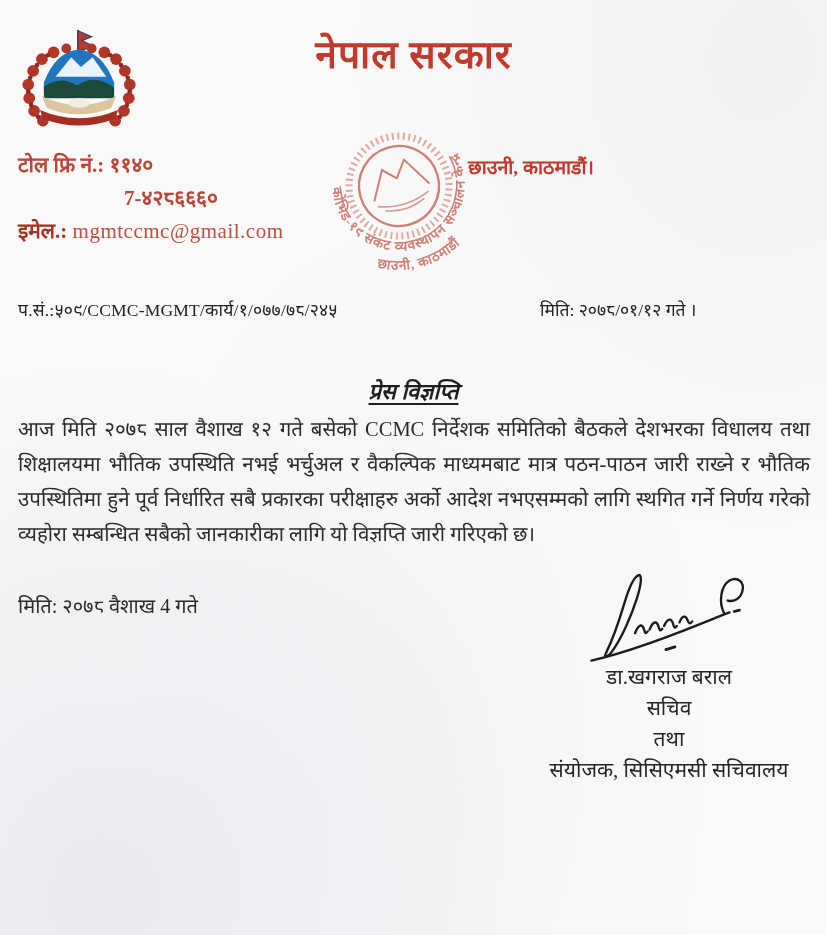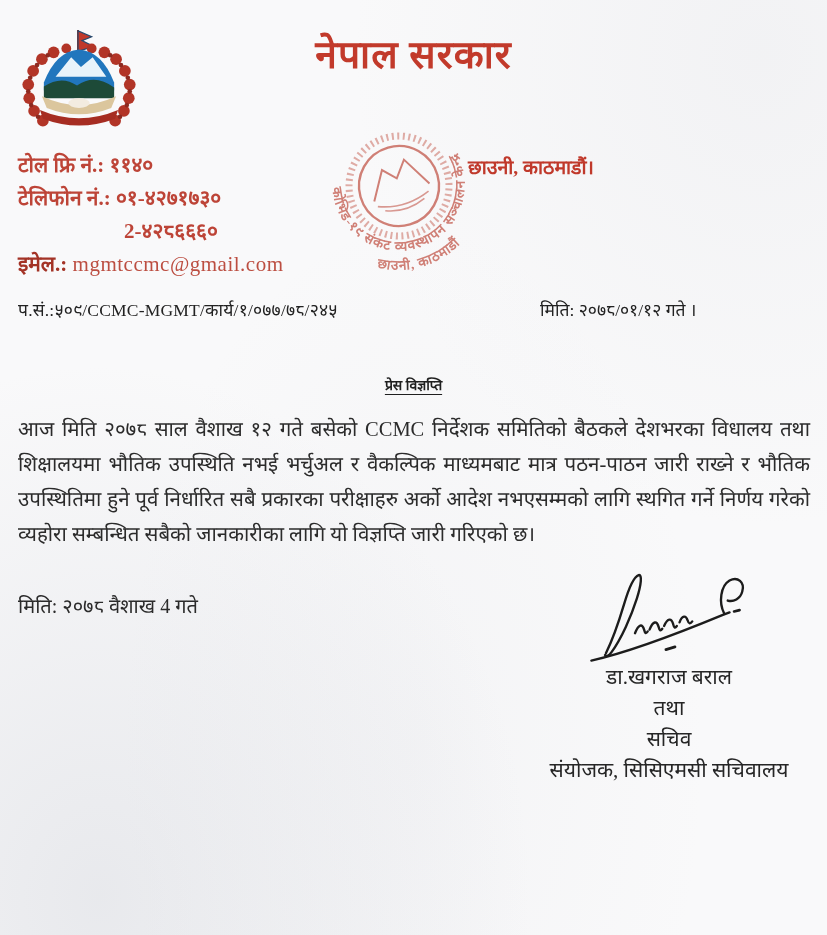--- a/index.html
+++ b/index.html
@@ -45,22 +45,22 @@
     font-size:19.5px;line-height:35px;font-weight:700;
     color:#c0392b;
   }
   
   .refrow{position:absolute;left:0;top:297px;width:100%;font-size:17.5px;color:#222;}
   .refno{position:absolute;left:18px;top:0;letter-spacing:.2px;}
   .refdate{position:absolute;left:540px;top:0;}
   
   .pr-heading{
     position:absolute;left:0;top:375px;width:100%;
-    text-align:center;font-size:14px;font-weight:700;color:#1f1f1f;
-    text-decoration:underline;text-underline-offset:4px;
+    text-align:center;font-size:22px;font-weight:700;color:#1f1f1f;
+    text-decoration:underline;text-underline-offset:4px;font-style:italic;
   }
   .body-par{
     position:absolute;left:18px;top:412px;width:792px;margin:0;
     font-size:20.5px;line-height:35px;text-align:justify;color:#2b2b2b;
   }
   .date-line{position:absolute;left:18px;top:592px;font-size:20px;color:#2b2b2b;}
   
   .signature{position:absolute;left:576px;top:566px;}
   .sig-block{
     position:absolute;left:518px;top:662px;width:302px;
@@ -124,25 +124,21 @@
     <path d="M20,86 Q60,103 100,86 L97,95 Q60,109 23,95 Z" fill="#a62d22"></path>
   </svg>
 
   <h1 class="gov-title">नेपाल सरकार</h1>
 
   <div class="contact">
     <div>
       <span>टोल फ्रि नं.:</span>
       <span>११४०</span>
     </div>
-    <div>
-      <span>टेलिफोन नं.:</span>
-      <span>०१-४२७१७३०</span>
-    </div>
-    <div class="phone2">2-४२८६६६०</div>
+    <div class="phone2">7-४२८६६६०</div>
     <div>
       <span class="email-label">इमेल.:</span>
       <span class="email-value">mgmtccmc@gmail.com</span>
     </div>
   </div>
 
   <svg class="stamp" width="192" height="192" viewBox="-96 -96 192 192" aria-hidden="true">
     <defs>
       <path id="arcOuter" d="M -62,-24 A 66,66 0 1 0 62,-24"></path>
       <path id="arcLower" d="M -78,34 A 86,86 0 0 0 78,34"></path>
@@ -181,18 +177,18 @@
       <path d="M 30,96 C 36,84 44,62 50,42 C 55,25 60,12 66,10 C 70,9 69,20 64,36 C 58,55 47,80 36,95 C 33,99 30,100 29,98"></path>
       <path d="M 14,104 C 50,96 100,78 158,54 L 166,51"></path>
       <path d="M 62,74 C 66,64 70,63 72,70 C 73,74 74,75 76,72 M 78,70 C 82,60 86,60 88,67 C 89,71 90,72 92,69 M 94,66 C 98,57 102,57 104,64 C 105,68 106,69 108,66 M 111,62 C 114,54 118,54 120,60 C 121,64 123,64 125,61"></path>
       <path d="M 160,52 C 154,40 156,22 166,16 C 175,11 183,18 180,28 C 178,36 170,40 164,38"></path>
       <path d="M 171,50 l 6,-1.5 M 96,92 l 10,-3" stroke-width="3"></path>
     </g>
   </svg>
 
   <div class="sig-block">
     <div>डा.खगराज बराल</div>
+    <div>सचिव</div>
     <div>तथा</div>
-    <div>सचिव</div>
     <div>संयोजक, सिसिएमसी सचिवालय</div>
   </div>
 
 </div>
 
 </body></html>

